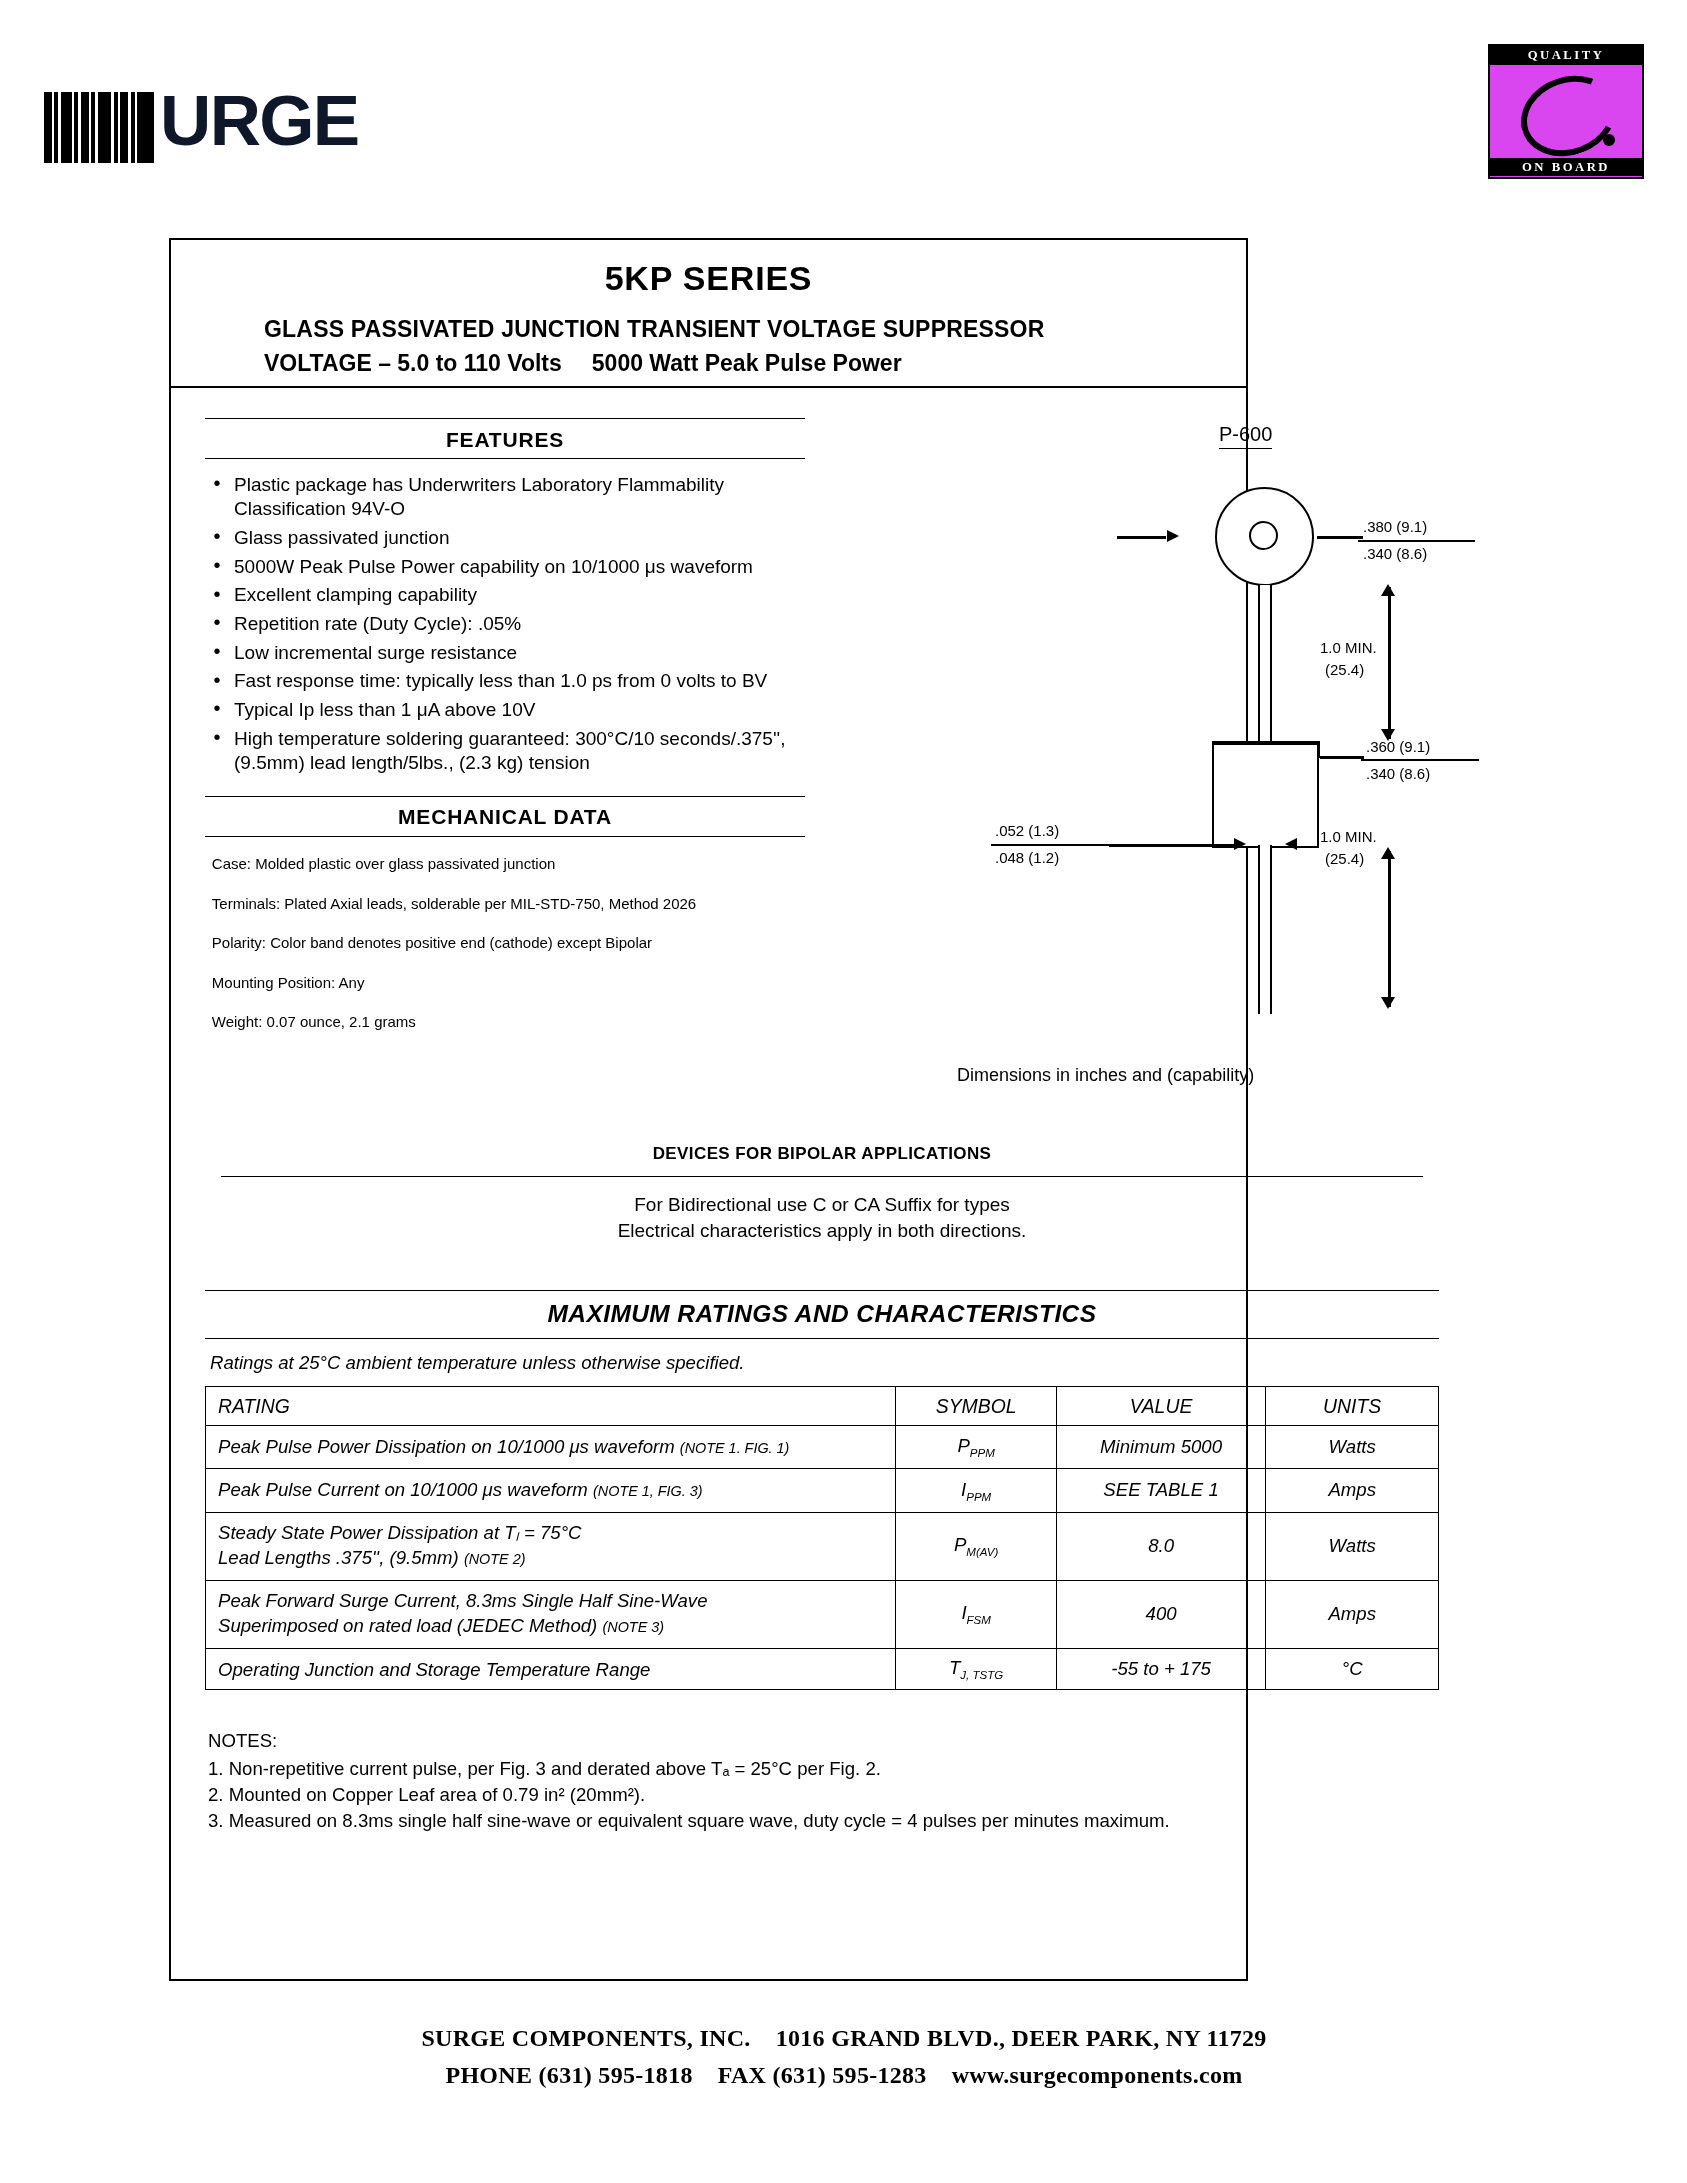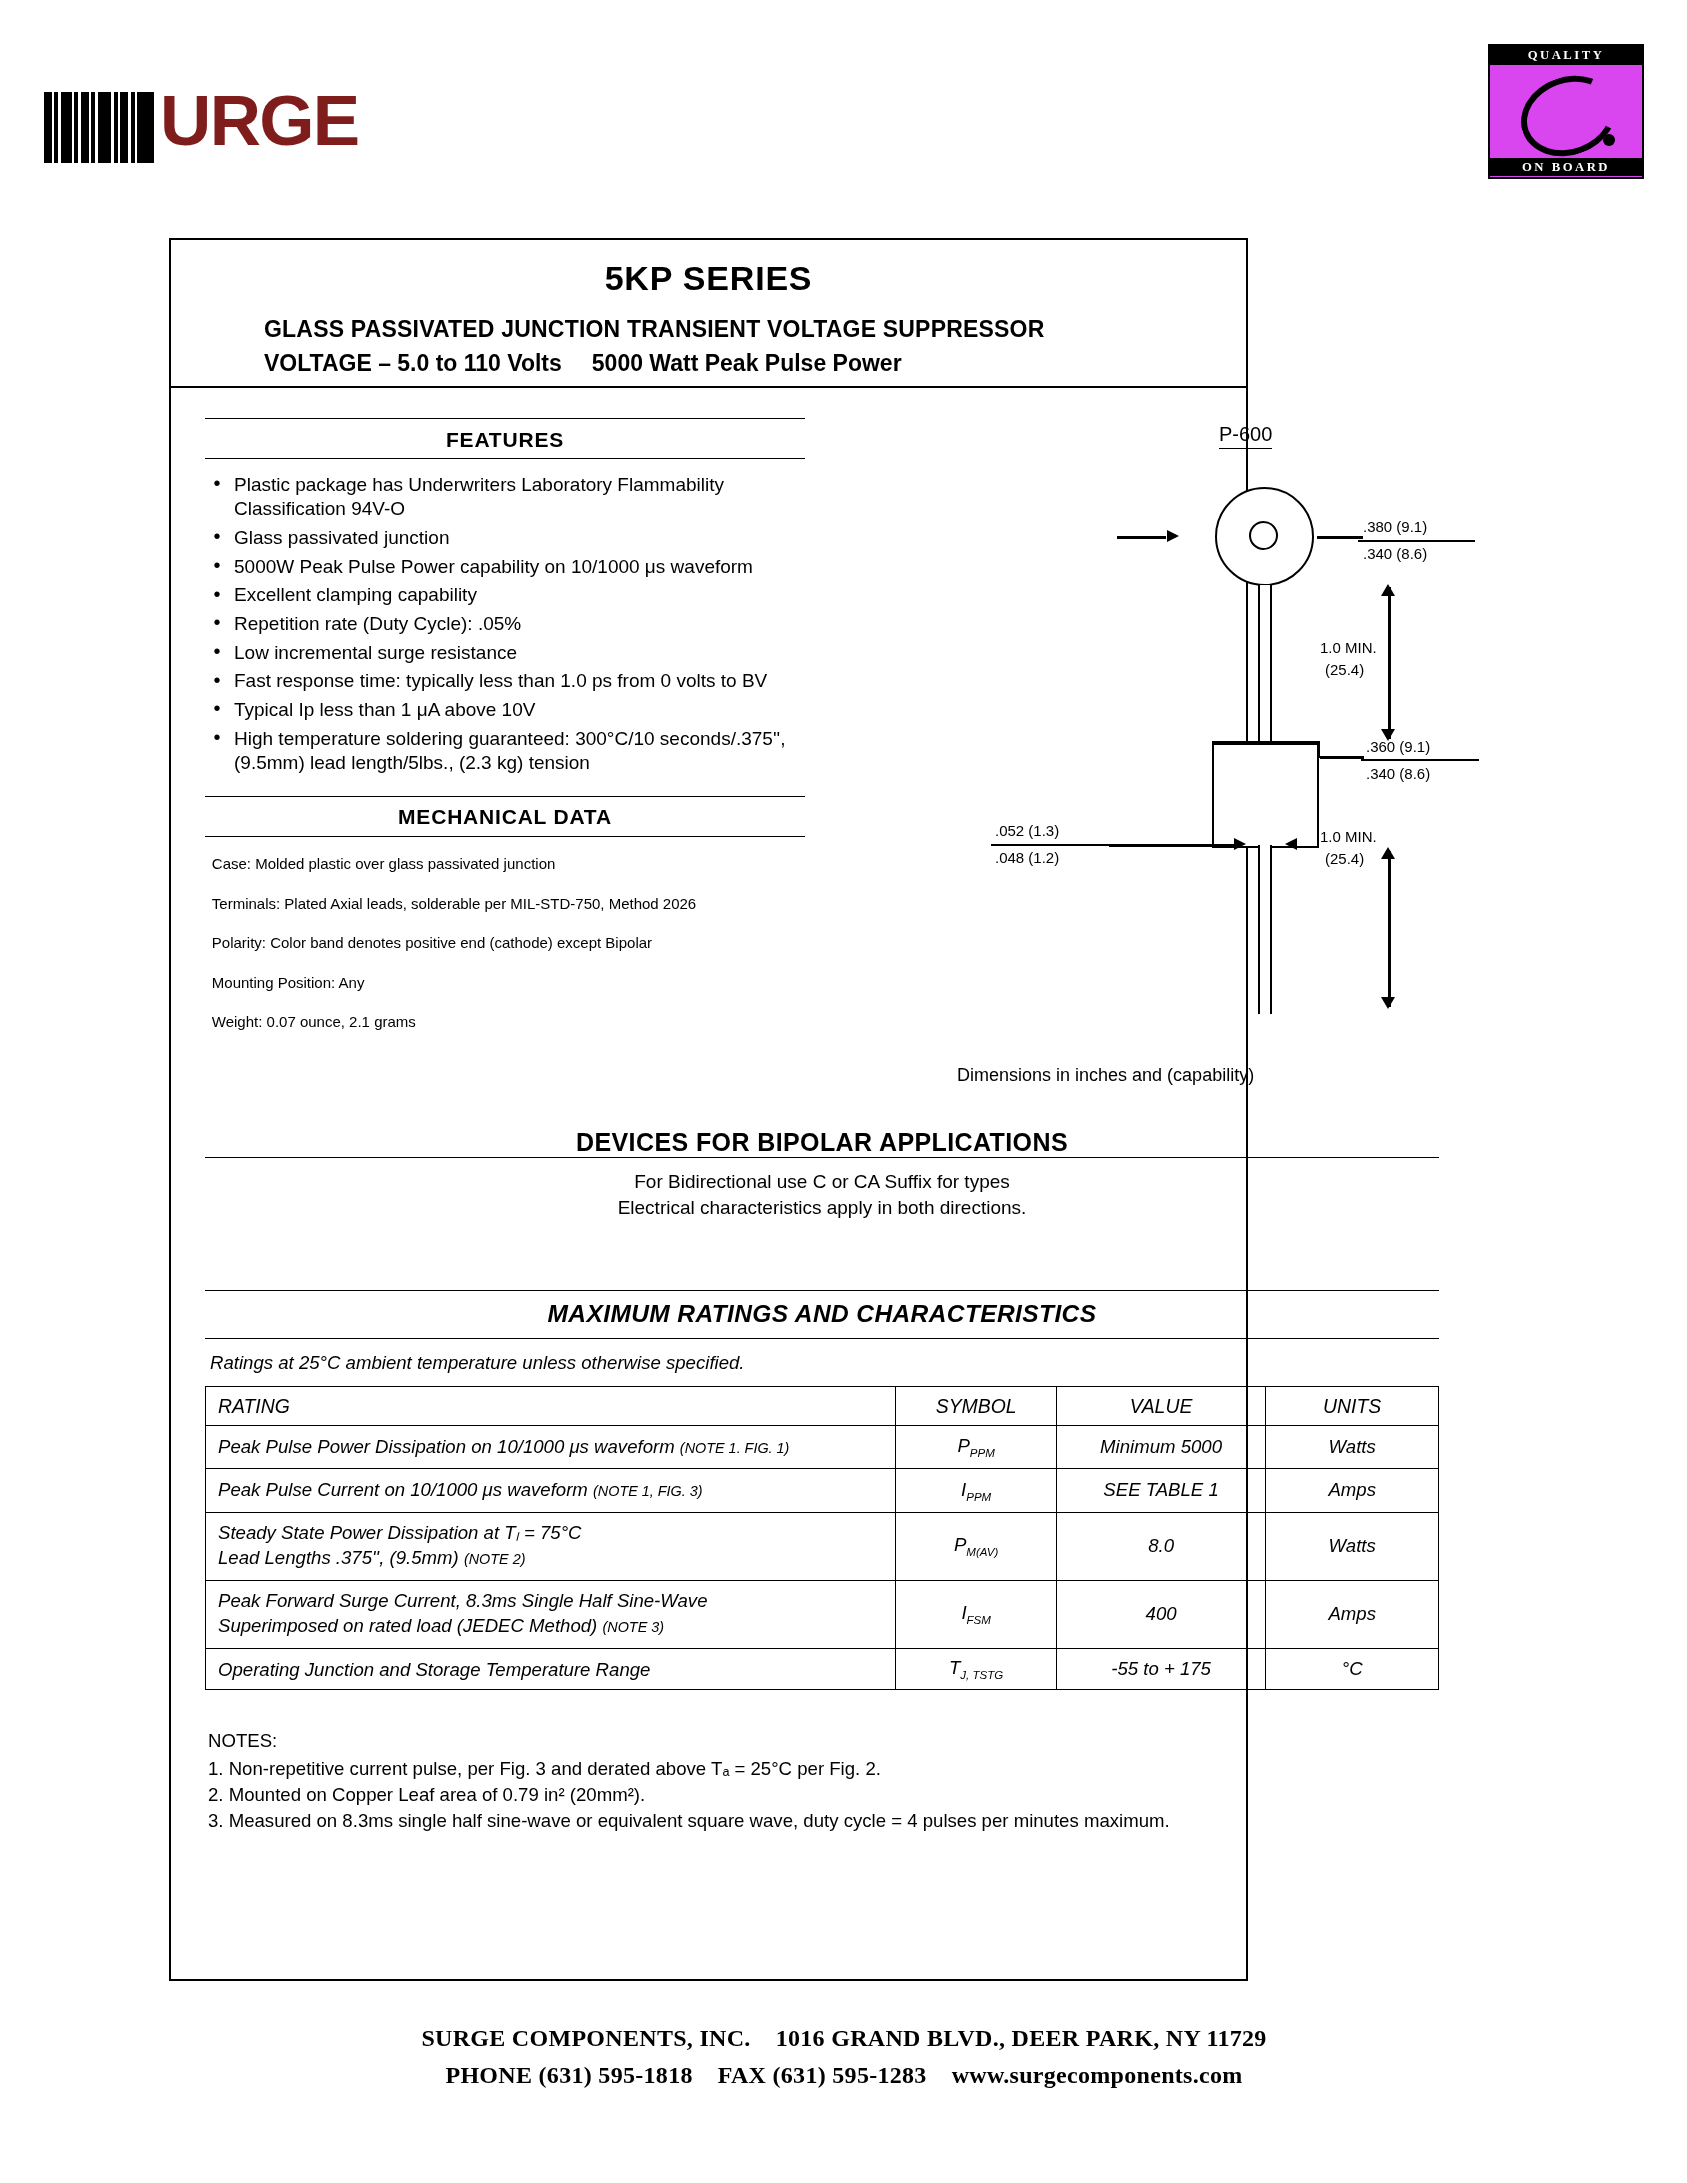--- a/index.html
+++ b/index.html
@@ -40,21 +40,21 @@
     display: block;
     background: #000;
     margin-right: 2.5px;
   }
   .logo-text {
     font-family: "Liberation Sans", sans-serif;
     font-weight: bold;
     font-size: 71px;
     letter-spacing: -1.7px;
     line-height: 81px;
-    color: #7f1d1d;
+    color: #0f172a;
   }
 
   .quality-seal {
     position: absolute;
     right: 44px;
     top: 44px;
     width: 156px;
     height: 135px;
     border: 2.5px solid #000;
     background: #d946ef;
@@ -258,24 +258,25 @@
 
   
   .bipolar {
     position: absolute;
     left: 34px;
     top: 888px;
     width: 1234px;
     text-align: center;
   }
   .bipolar h3 {
-    margin: 0;
-    font-size: 25px;
+    margin: 16px;
+    font-size: 17px;
     font-weight: bold;
     letter-spacing: 0.4px;
+    padding-bottom: 12px;
     border-bottom: 1.7px solid #000;
   }
   .bipolar p {
     margin: 12px 0 0 0;
     font-size: 19px;
     line-height: 24.5px;
     text-align: center;
   }
 
   

